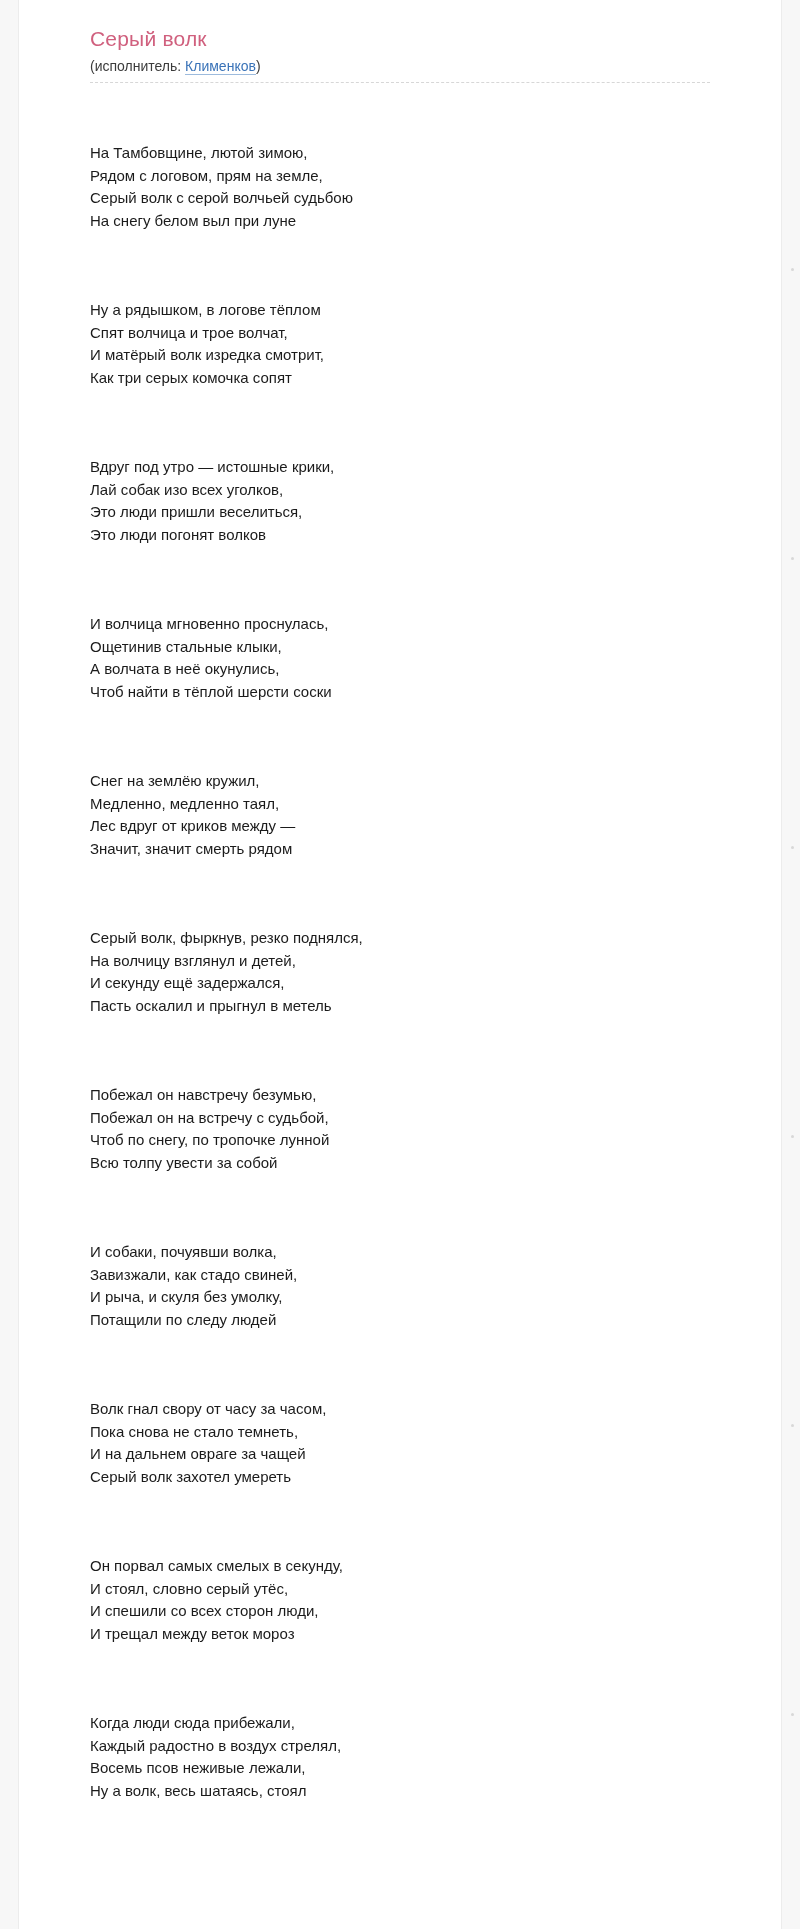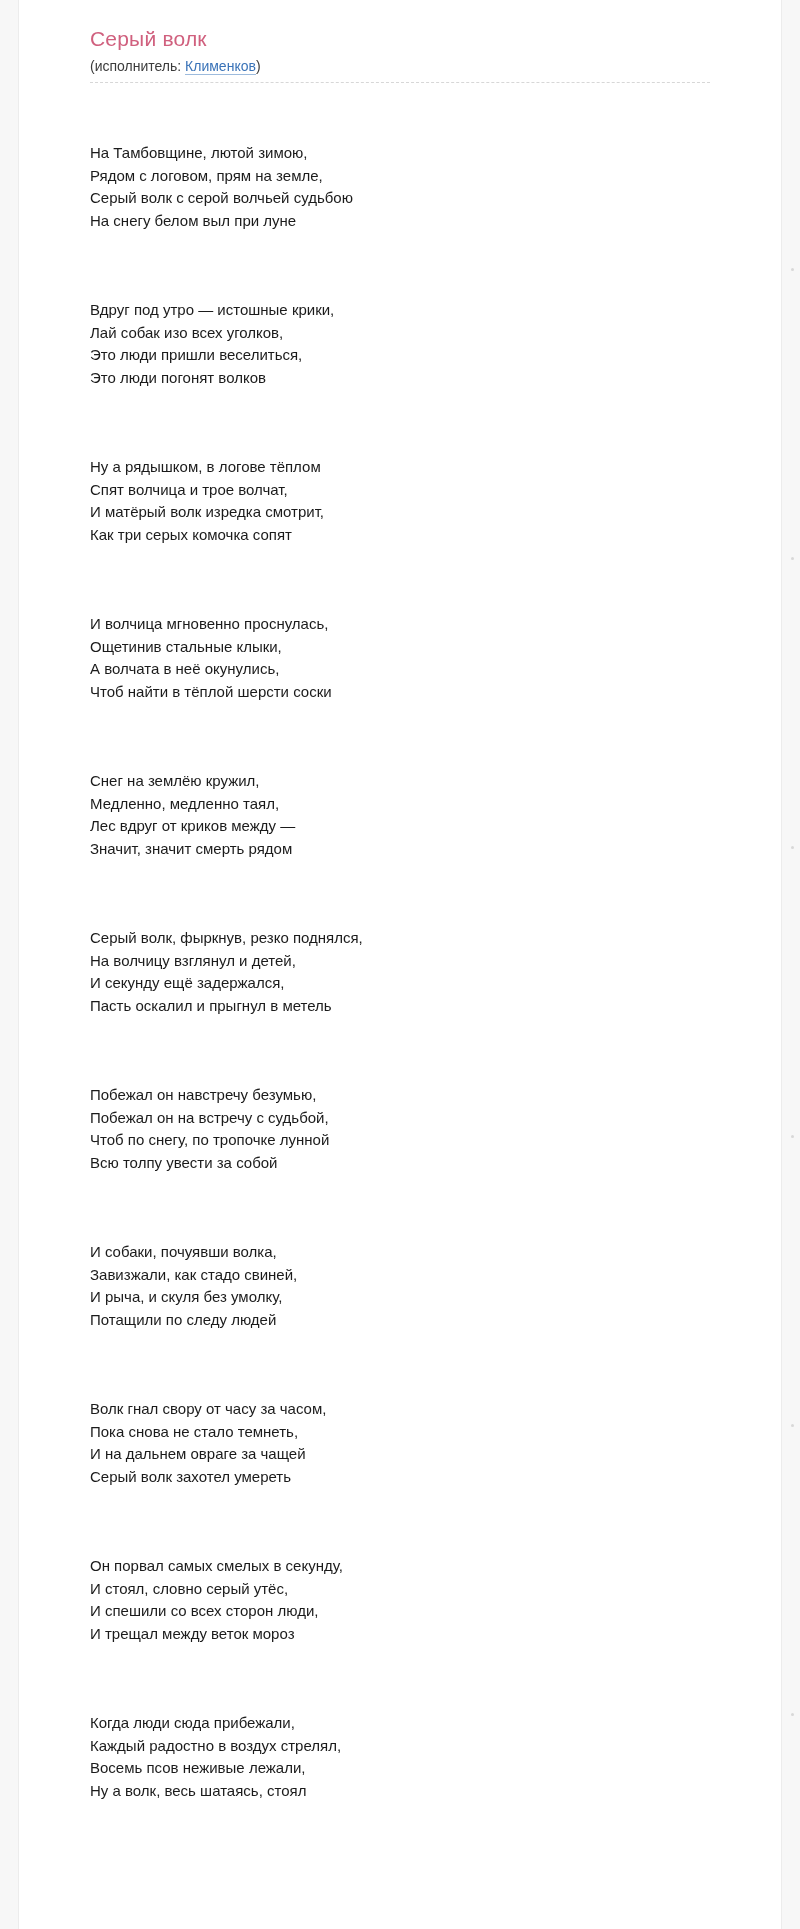--- a/index.html
+++ b/index.html
@@ -112,28 +112,28 @@
     <div class="performer-line">
       <span class="paren">(исполнитель:</span>
       <a class="performer-link" href="#">Клименков</a><span class="paren">)</span>
     </div>
 
     <div class="lyrics">
       <p class="stanza">На Тамбовщине, лютой зимою,
 Рядом с логовом, прям на земле,
 Серый волк с серой волчьей судьбою
 На снегу белом выл при луне</p>
+      <p class="stanza">Ну а рядышком, в логове тёплом
+Спят волчица и трое волчат,
+И матёрый волк изредка смотрит,
+Как три серых комочка сопят</p>
       <p class="stanza">Вдруг под утро — истошные крики,
 Лай собак изо всех уголков,
 Это люди пришли веселиться,
 Это люди погонят волков</p>
-      <p class="stanza">Ну а рядышком, в логове тёплом
-Спят волчица и трое волчат,
-И матёрый волк изредка смотрит,
-Как три серых комочка сопят</p>
       <p class="stanza">И волчица мгновенно проснулась,
 Ощетинив стальные клыки,
 А волчата в неё окунулись,
 Чтоб найти в тёплой шерсти соски</p>
       <p class="stanza">Снег на землёю кружил,
 Медленно, медленно таял,
 Лес вдруг от криков между —
 Значит, значит смерть рядом</p>
       <p class="stanza">Серый волк, фыркнув, резко поднялся,
 На волчицу взглянул и детей,

